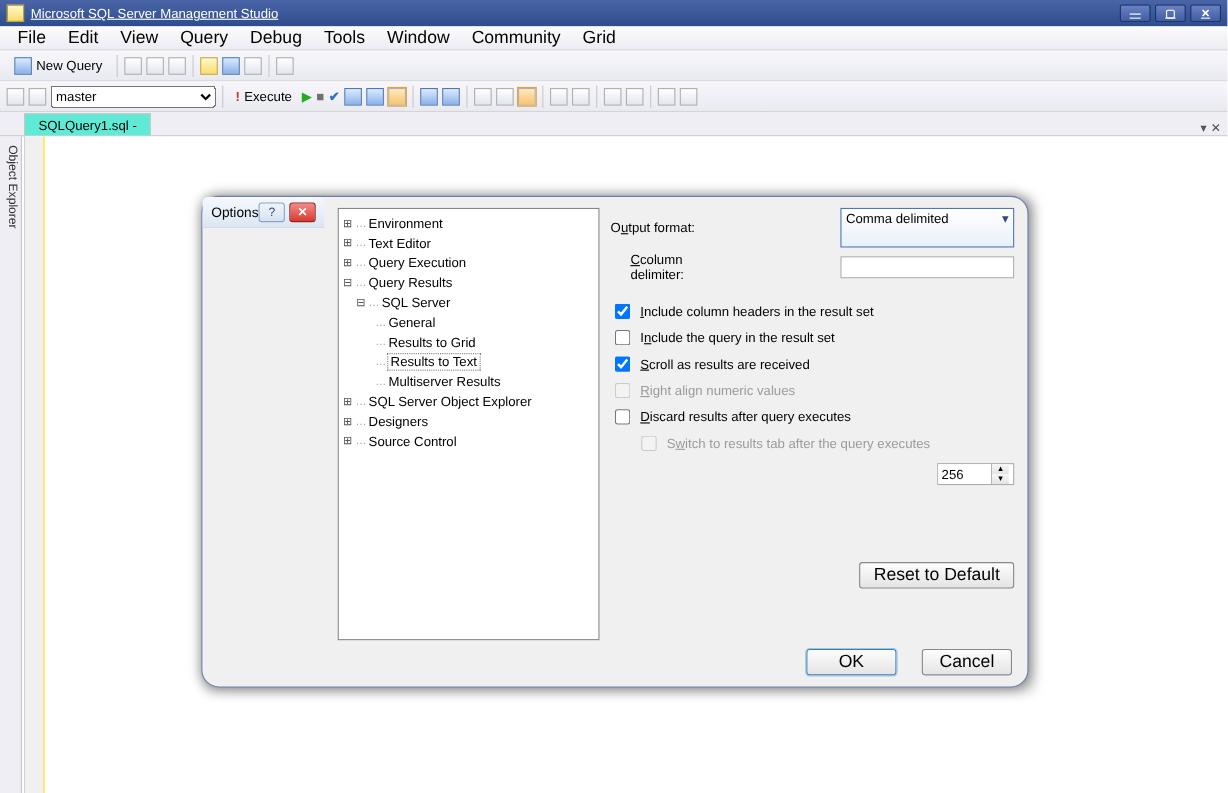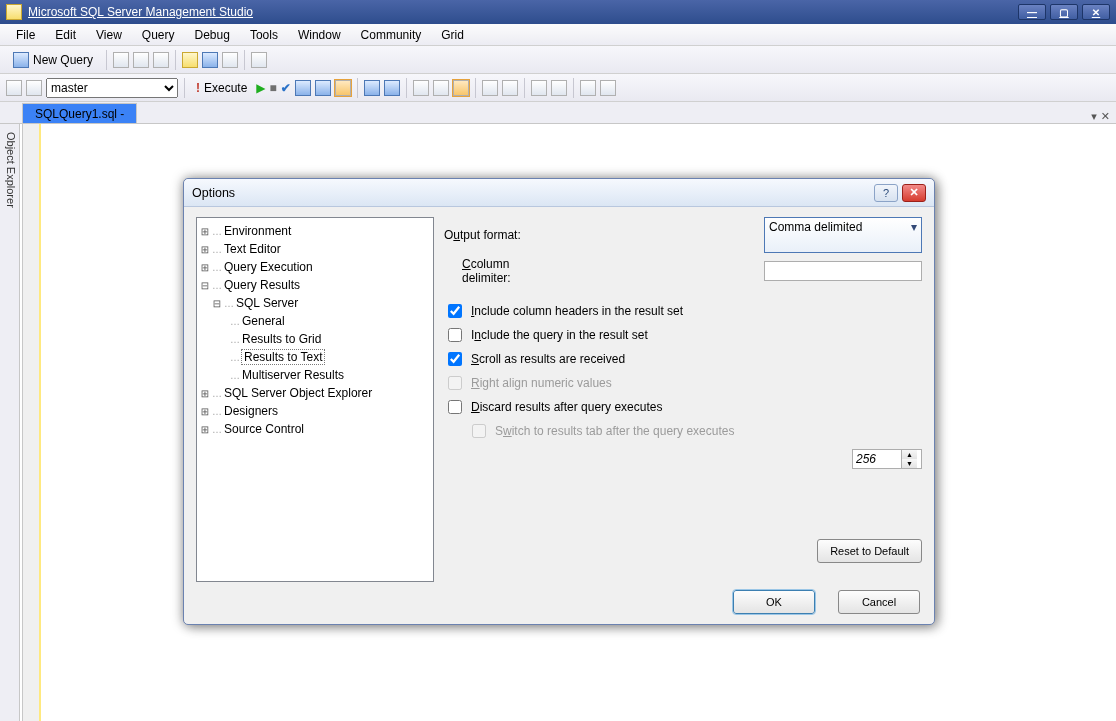--- a/index.html
+++ b/index.html
@@ -3,37 +3,37 @@
 <meta charset="utf-8">
 <style>
   * { box-sizing: border-box; font-family: "Segoe UI", Tahoma, sans-serif; }
   body { margin:0; width:1116px; height:721px; background:#fff; overflow:hidden; position:relative; }
   
   .titlebar { height:24px; background:linear-gradient(#4a65a7,#2e4d8d); color:#fff; display:flex; align-items:center; padding:0 6px; font-size:12px; justify-content:space-between;text-decoration:underline; }
   .titlebar-left { display:flex; align-items:center; gap:6px;}
   .titlebar-buttons { display:flex; gap:4px; }
   .tb-btn { width:28px; height:16px; background:linear-gradient(#6a82c2,#405ea2); border:1px solid #1d3568; border-radius:2px; display:flex; align-items:center; justify-content:center; color:#fff; font-size:10px; font-weight:bold; }
   .tb-btn.close { background:linear-gradient(#6a82c2,#405ea2); }
-  .menubar { height:22px; background:linear-gradient(#fcfcfc,#ececf3); border-bottom:1px solid #d0d0d0; display:flex; align-items:center; padding:0 8px; font-size:12px; gap:4px; }
+  .menubar { height:22px; background:linear-gradient(#fcfcfc,#ececf3); border-bottom:1px solid #d0d0d0; display:flex; align-items:center; padding:0 8px; font-size:16px; gap:4px; }
   .menubar span { padding:2px 8px; cursor:default; }
   .toolbar1, .toolbar2 { height:28px; background:linear-gradient(#f7f7fb,#e9e9f1); border-bottom:1px solid #d0d0d0; display:flex; align-items:center; padding:0 6px; font-size:12px; gap:4px;}
   .tool-btn { height:22px; padding:0 4px; display:flex; align-items:center; gap:3px; border:1px solid transparent; }
   .sep { width:1px; height:20px; background:#c7c7d1; margin:0 2px; }
   .newquery { display:flex; align-items:center; gap:4px; padding:2px 6px;}
-  .toolbar2 select{font-size:12px;height:20px;width:132px;}
+  .toolbar2 select{font-size:12px;height:20px;width:150px;}
   .execute-btn { display:flex; align-items:center; gap:4px;}
   .tabstrip { height:22px; background:#eeeef4; border-bottom:1px solid #c7c7c7; display:flex; align-items:flex-end;}
   .side-tab { width:20px; height:620px; position:absolute; left:0; top:124px; background:#eeeef4; border-right:1px solid #c7c7c7; writing-mode:vertical-rl; text-orientation:mixed; font-size:11px; padding:8px 2px; color:#333; }
-  .filetab { background:#3b82f6; border:1px solid #c7c7c7; border-bottom:none; padding:2px 12px; font-size:12px; margin-left:22px; height:20px; display:flex; align-items:center;}
+  .filetab { background:#5eead4; border:1px solid #c7c7c7; border-bottom:none; padding:2px 12px; font-size:12px; margin-left:22px; height:20px; display:flex; align-items:center;}
   .tabstrip-right { margin-left:auto; padding-right:6px; display:flex; gap:4px; color:#555; font-size:11px;}
   .editor { position:absolute; left:22px; top:124px; right:0; bottom:0; background:#fff; border-left:1px solid #c7c7c7;}
   .gutter { width:18px; background:#f0f0f0; height:100%; border-right:2px solid #ffe97f; float:left;}
   
   .dialog-shadow { position:absolute; left:187px; top:181px; width:752px; height:447px; background:#000; opacity:0.25; filter:blur(6px); border-radius:6px; }
-  .dialog { position:absolute; left:183px; top:178px; width:752px; height:447px; background:#f0f0f0; border:1px solid #6b82b0; border-radius:5px; box-shadow:0 0 12px rgba(0,0,0,0.4); display:flex; flex-direction:column;}
+  .dialog { position:absolute; left:183px; top:178px; width:752px; height:447px; background:#f0f0f0; border:1px solid #6b82b0; border-radius:16px; box-shadow:0 0 12px rgba(0,0,0,0.4); display:flex; }
   .dlg-title { height:28px; background:linear-gradient(#f6f9fe,#dbe6f4); border-bottom:1px solid #b8c7de; display:flex; align-items:center; padding:0 8px; font-size:12.5px; border-radius:5px 5px 0 0; justify-content:space-between;}
   .dlg-title-buttons{display:flex;gap:4px;}
   .dlg-tbtn{width:24px;height:18px;border:1px solid #8ba3c7;border-radius:3px;background:linear-gradient(#f1f5fb,#d7e2f0);display:flex;align-items:center;justify-content:center;font-size:11px;color:#2a4a7a;}
   .dlg-tbtn.close{background:linear-gradient(#f28a89,#d63c2f);border-color:#9b211a;color:#fff;font-weight:bold;}
   .dlg-body { flex:1; display:flex; flex-direction:column; padding:10px 12px 10px 12px;}
   .dlg-main { flex:1; display:flex; gap:10px; min-height:0;}
   .tree { width:238px; background:#fff; border:1px solid #828790; font-size:12px; padding:4px 2px; overflow:auto;}
   .tree-item { display:flex; align-items:center; height:18px; white-space:nowrap;}
   .tree-item .toggle { width:12px; text-align:center; font-size:10px; color:#555;}
   .tree-item .dots { color:#a3a3a3; letter-spacing:1px; font-size:10px; margin:0 1px;}
@@ -46,25 +46,25 @@
   .select { margin-left:auto; width:158px; height:36px; border:1px solid #4d78b5; background:linear-gradient(#fff,#e9f0f9); font-size:12px; padding:2px 18px 2px 4px; position:relative;}
   .select::after{content:"▾"; position:absolute; right:4px; top:2px; color:#334977;}
   .txtbox { width:158px; height:20px; border:1px solid #adadad; background:#fff;}
   .chk { display:flex; align-items:center; gap:6px; height:24px;}
   .chk input{width:14px;height:14px;}
   .chk.disabled{color:#9b9b9b;}
   .chk.dotted .lbl{outline:1px dotted #808080; padding:0 1px;}
   .chk.sub{padding-left:24px;}
   .numrow{display:flex;align-items:center;gap:10px;margin-top:6px;}
   .spin{width:70px;height:20px;border:1px solid #adadad;background:#fff;display:flex;align-items:center;margin-left:auto;}
-  .spin input{border:none;width:48px;font-size:12px;padding:2px 3px;outline:none;font-style:italic;}
+  .spin input{border:none;width:48px;font-size:12px;padding:2px 3px;outline:none;}
   .spin .arrows{width:16px;height:100%;border-left:1px solid #adadad;display:flex;flex-direction:column;}
   .spin .arrows div{flex:1;display:flex;align-items:center;justify-content:center;font-size:7px;line-height:1;background:linear-gradient(#f7f7f7,#e3e3e3);}
   .dlg-footer{display:flex;justify-content:flex-end;gap:23px;padding:8px 2px 0;}
-  .btn{height:24px;min-width:82px;border:1px solid #888;border-radius:3px;background:linear-gradient(#fdfdfd,#e4e4e4);font-size:11px;padding:0 12px;}
+  .btn{height:24px;min-width:82px;border:1px solid #888;border-radius:3px;background:linear-gradient(#fdfdfd,#e4e4e4);font-size:16px;padding:0 12px;}
   .btn.primary{border:1px solid #3c7fb1;outline:1px solid #9bc6e6;}
   .reset-row{display:flex;justify-content:flex-end;padding-top:70px;}
   .und { text-decoration:underline; }
   
   .ic{width:16px;height:16px;display:inline-block;border:1px solid #b0b0b0;background:linear-gradient(#fff,#e0e6ef);}
   .ic.yellow{background:linear-gradient(#fff7cc,#f7de6e);border-color:#caa832;}
   .ic.blue{background:linear-gradient(#dceaff,#8ab2ea);border-color:#4d78b5;}
   .ic.hl{outline:1px solid #e6a23c;background:linear-gradient(#ffe8bf,#f7c56b);}
 </style>
 </head>

